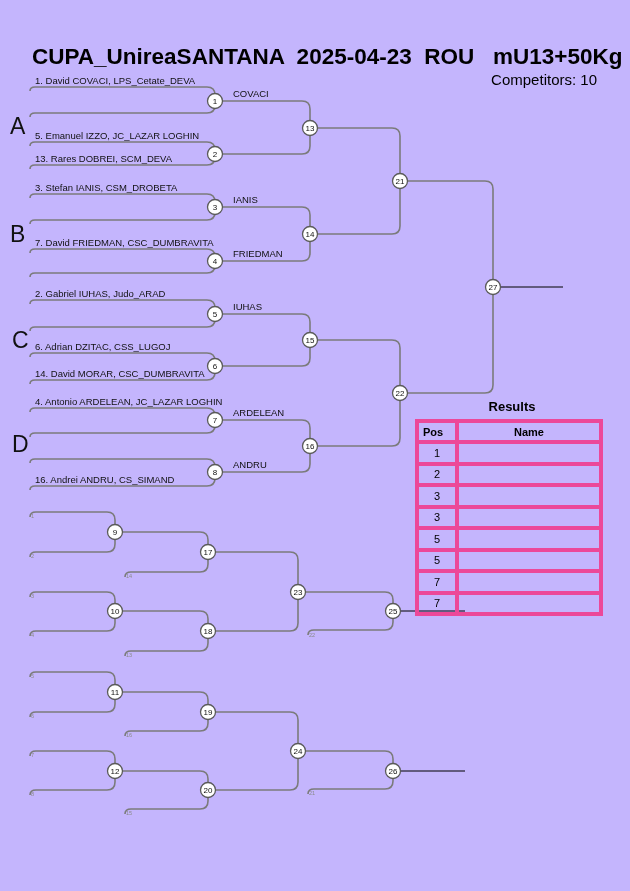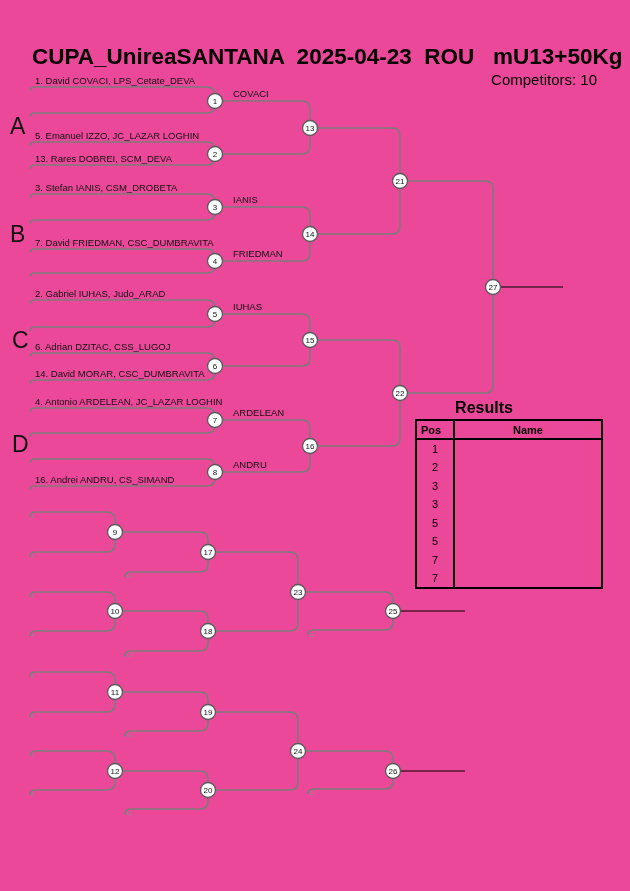--- a/index.html
+++ b/index.html
@@ -1,46 +1,46 @@
 <!DOCTYPE html>
 <html><head>
 <meta charset="utf-8">
 <style>
   html,body { margin:0; padding:0; background:#ffffff; }
   .page {
-    position:relative; width:630px; height:891px; background:#ec4899;
+    position:relative; width:630px; height:891px; background:#c4b5fd;
     font-family:"Liberation Sans", sans-serif; color:#000; overflow:hidden;
   }
   .title {
     position:absolute; left:32px; top:44px;
     font-size:22.5px; font-weight:bold; letter-spacing:0px;
     white-space:pre; color:#000;
   }
   .competitors {
     position:absolute; right:33px; top:71px;
     font-size:15px; color:#000;
   }
   svg.bracket { position:absolute; left:0; top:0; }
   svg text { font-family:"Liberation Sans", sans-serif; fill:#111; }
   .player-name { font-size:9.5px; }
   .winner-name { font-size:9.5px; }
   .group-letter { font-size:23px; }
   .match-num { font-size:8px; text-anchor:middle; }
   .ref-num { font-size:5.5px; fill:#8a8a8a; }
   .results-heading {
-    position:absolute; left:390px; top:399px; width:188px;
-    text-align:center; font-size:16px; font-weight:bold;
+    position:absolute; left:418px; top:399px; width:188px;
+    text-align:center; font-size:13px; font-weight:bold;
   }
   table.results {
     position:absolute; left:415px; top:419px; width:188px;
     border-collapse:collapse; border:2px solid #000;
     font-size:11px; table-layout:fixed;
   }
   table.results th, table.results td {
-    border:1px solid #ec4899; padding:0 4px; height:17.5px; overflow:hidden;
+    border:4px solid #ec4899; padding:0 4px; height:17.5px; overflow:hidden;
   }
   table.results th { height:17px; border-bottom:2px solid #000; font-size:11px; }
   table.results .poscol { width:28px; border-right:2px solid #000; }
   table.results th.poscol { text-align:left; }
   table.results td.poscol { text-align:center; }
   table.results th.namecol { text-align:center; }
 </style>
 </head>
 <body>
 

